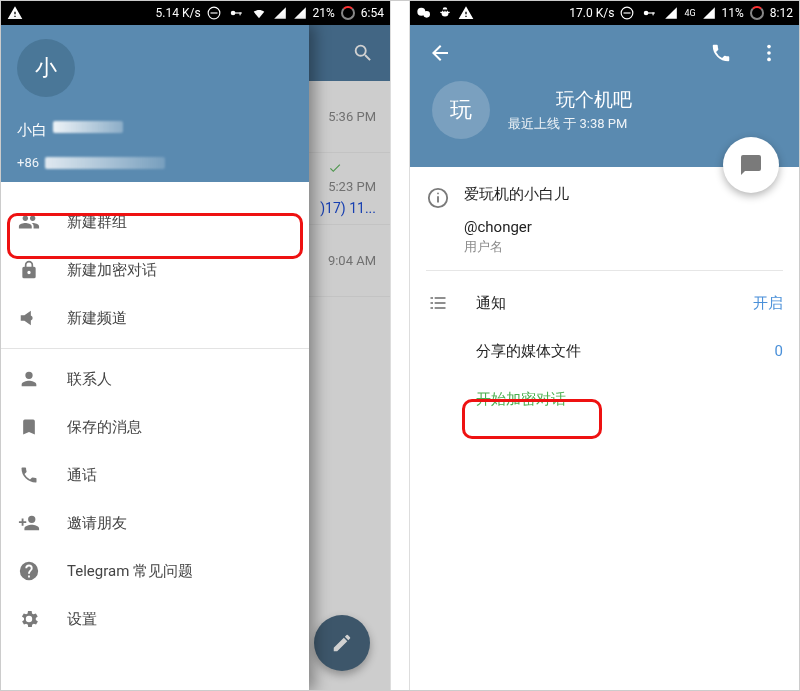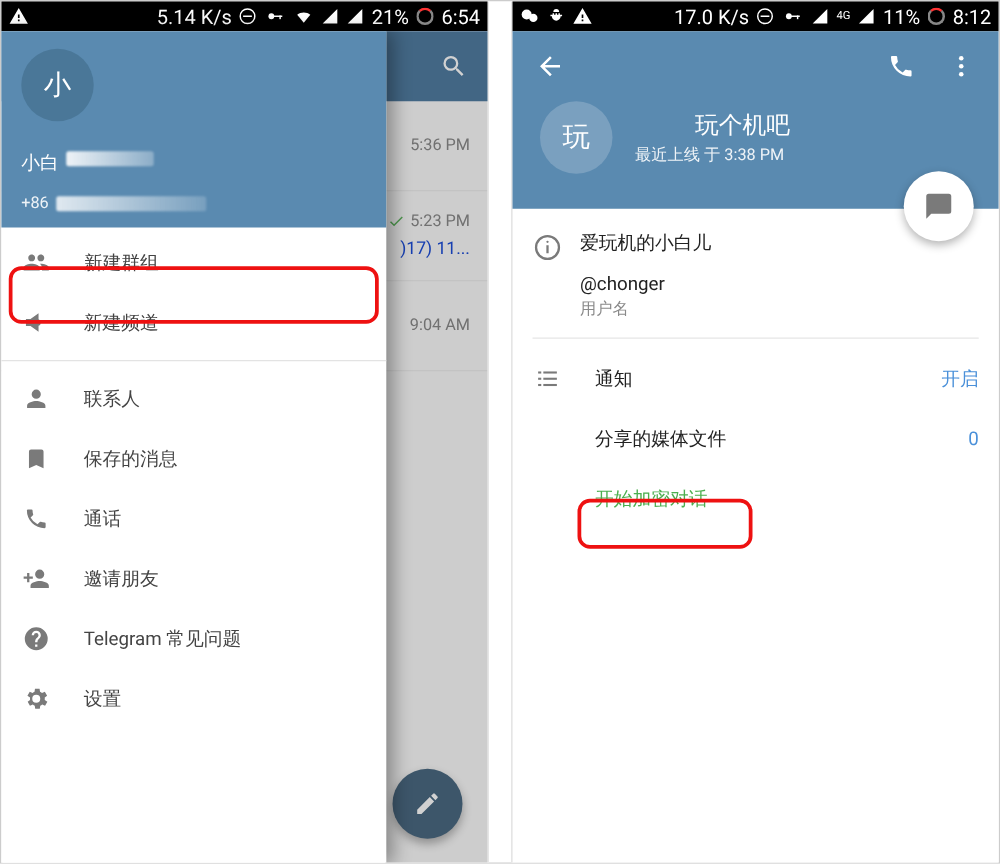--- a/index.html
+++ b/index.html
@@ -5,38 +5,38 @@
   * { box-sizing: border-box; margin: 0; padding: 0; }
   body { font-family: -apple-system, Roboto, "Helvetica Neue", Arial, sans-serif; background:#f4f4f4; }
   .stage { width:800px; height:691px; background:#fff; position:relative; overflow:hidden; border:1px solid #ccc;}
   .phone { position:absolute; top:0; width:390px; height:690px; background:#fff; }
   .phone.left { left:0; border-right:1px solid #ddd;}
   .phone.right { right:0; border-left:1px solid #ddd;}
   
   .statusbar { height:24px; background:#000; color:#fff; display:flex; align-items:center; justify-content:flex-end; font-size:12px; padding:0 6px; gap:6px;}
   .statusbar .sb-left { margin-right:auto; display:flex; gap:6px; align-items:center;}
   .statusbar svg { display:block; }
-  .sb-text { font-size:16px; }
+  .sb-text { font-size:12px; }
   .sb-spinner { width:14px;height:14px;border:2px solid #888;border-top-color:#f33;border-radius:50%;}
   
   .chat-underlay { position:absolute; top:24px; left:0; right:0; bottom:0; background:#fafafa; }
   .chat-appbar { height:56px; background:#517da2; display:flex; align-items:center; justify-content:flex-end; padding:0 16px; }
   .chat-row { height:72px; border-bottom:1px solid #eee; display:flex; flex-direction:column; align-items:flex-end; justify-content:center; padding:6px 14px; color:#8a8a8a; font-size:13px;}
   .chat-row .line2 { color:#1d4ed8; font-size:14px; margin-top:6px; display:flex; align-items:center; gap:4px;}
   .fab { position:absolute; right:20px; bottom:20px; width:56px; height:56px; border-radius:50%; background:#4b6a82; display:flex; align-items:center; justify-content:center; box-shadow:0 4px 8px rgba(0,0,0,.3);}
   
   .drawer { position:absolute; top:24px; left:0; width:308px; bottom:0; background:#fff; box-shadow:6px 0 14px rgba(0,0,0,.35); display:flex; flex-direction:column;}
   .drawer-scrim { position:absolute; top:24px; left:308px; right:0; bottom:0; background:rgba(0,0,0,.18);}
   .drawer-header { background:#5a8ab0; color:#fff; padding:14px 16px 12px; }
   .avatar-big { width:58px;height:58px;border-radius:50%; background:#4a7798; display:flex;align-items:center;justify-content:center; font-size:22px; color:#fff; margin-bottom:24px;}
   .drawer-name { font-size:15px; font-weight:500; display:flex; gap:6px;}
   .drawer-phone { font-size:13px; opacity:.9; margin-top:15px; display:flex; align-items:center; gap:6px;}
   .smudge { display:inline-block; width:70px; height:12px; background:linear-gradient(90deg, rgba(255,255,255,.9), rgba(255,255,255,.3)); border-radius:2px; filter:blur(1px);}
   .smudge2 { display:inline-block; width:120px; height:12px; background:linear-gradient(90deg, rgba(255,255,255,.9), rgba(255,255,255,.2)); border-radius:2px; filter:blur(1px);}
-  .drawer-list { padding:4px 0; }
+  .drawer-list { padding:16px 0; }
   .drawer-item { height:48px; display:flex; align-items:center; padding:0 16px; gap:26px; color:#444; font-size:15px; cursor:pointer;}
   .drawer-item .ico { width:24px; display:flex; align-items:center; justify-content:center; color:#7a7a7a;}
   .drawer-divider { height:1px; background:#e3e3e3; margin:6px 0;}
   .highlight-box { position:absolute; border:3px solid #e11; border-radius:10px; pointer-events:none;}
   
   .profile-appbar { background:#5a8ab0; color:#fff; padding:0 6px; }
   .appbar-row { height:56px; display:flex; align-items:center; }
   .appbar-row .spacer { flex:1; }
   .icon-btn { width:48px; height:48px; display:flex; align-items:center; justify-content:center; cursor:pointer; color:#fff;}
   .profile-info { display:flex; align-items:center; padding:0 16px 28px; gap:18px;}
@@ -98,21 +98,21 @@
     <div class="chat-underlay">
       <div class="chat-appbar">
         <svg width="22" height="22" viewBox="0 0 24 24" fill="#fff">
             <path d="M15.5 14h-.79l-.28-.27A6.471 6.471 0 0016 9.5 6.5 6.5 0 109.5 16c1.61 0 3.09-.59 4.23-1.57l.27.28v.79l5 4.99L20.49 19l-4.99-5zM9.5 14A4.5 4.5 0 119.5 5a4.5 4.5 0 010 9z"></path>
           </svg>
       </div>
       <div class="chat-row">
         <span>5:36 PM</span>
       </div>
       <div class="chat-row">
-        <span style="display:flex;align-items:flex-start;gap:4px;">
+        <span style="display:flex;align-items:flex-start;gap:4px;flex-direction:column;">
           <svg width="14" height="14" viewBox="0 0 24 24" fill="#5fb85f">
               <path d="M9 16.17L4.83 12 3.41 13.41 9 19 21 7l-1.41-1.41z"></path>
             </svg>
           <span>5:23 PM</span>
         </span>
         <span class="line2">)17) 11...</span>
       </div>
       <div class="chat-row">
         <span>9:04 AM</span>
       </div>
@@ -140,20 +140,28 @@
         </div>
       </div>
       <div class="drawer-list">
         <div class="drawer-item">
           <span class="ico">
               <svg width="22" height="22" viewBox="0 0 24 24" fill="#7a7a7a">
                 <path d="M16 11c1.66 0 3-1.34 3-3s-1.34-3-3-3-3 1.34-3 3 1.34 3 3 3zm-8 0c1.66 0 3-1.34 3-3S9.66 5 8 5 5 6.34 5 8s1.34 3 3 3zm0 2c-2.33 0-7 1.17-7 3.5V19h14v-2.5C15 14.17 10.33 13 8 13zm8 0c-.29 0-.62.02-.97.05 1.16.84 1.97 1.97 1.97 3.45V19h6v-2.5c0-2.33-4.67-3.5-7-3.5z"></path>
               </svg>
             </span>
           <span>新建群组</span>
+        </div>
+        <div class="drawer-item">
+          <span class="ico">
+              <svg width="20" height="20" viewBox="0 0 24 24" fill="#7a7a7a">
+                <path d="M18 8h-1V6a5 5 0 00-10 0v2H6a2 2 0 00-2 2v10a2 2 0 002 2h12a2 2 0 002-2V10a2 2 0 00-2-2zM9 6a3 3 0 016 0v2H9V6zm3 11a2 2 0 110-4 2 2 0 010 4z"></path>
+              </svg>
+            </span>
+          <span>新建加密对话</span>
         </div>
         <div class="drawer-item">
           <span class="ico">
               <svg width="22" height="22" viewBox="0 0 24 24" fill="#7a7a7a">
                 <path d="M3 9v6h4l7 5V4L7 9H3zm13 3a3 3 0 00-2-2.83v5.66A3 3 0 0016 12z"></path>
               </svg>
             </span>
           <span>新建频道</span>
         </div>
         <div class="drawer-divider"></div>

